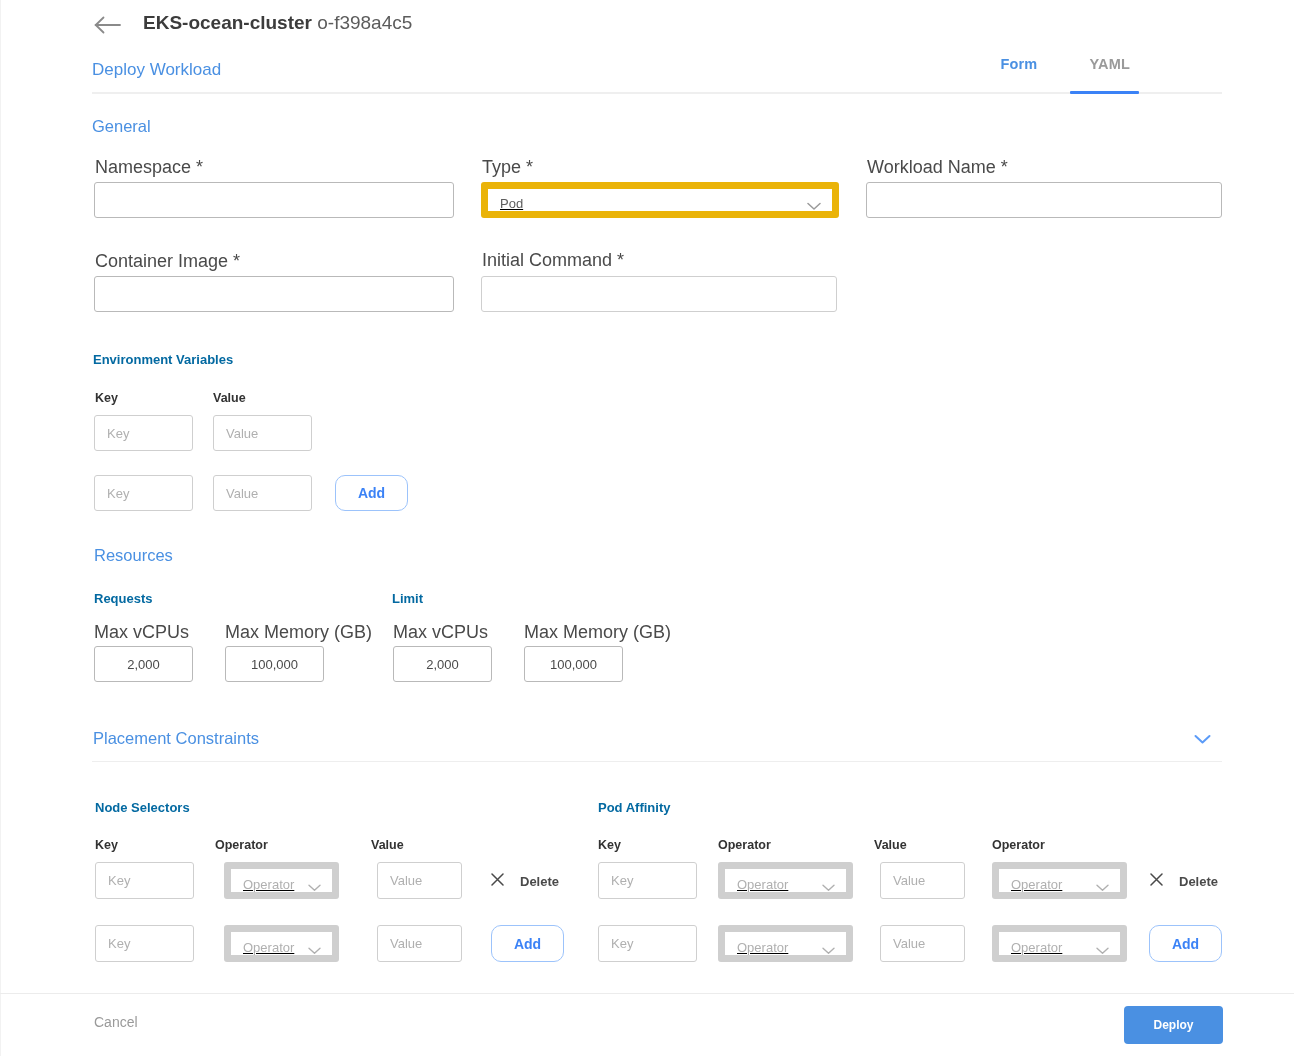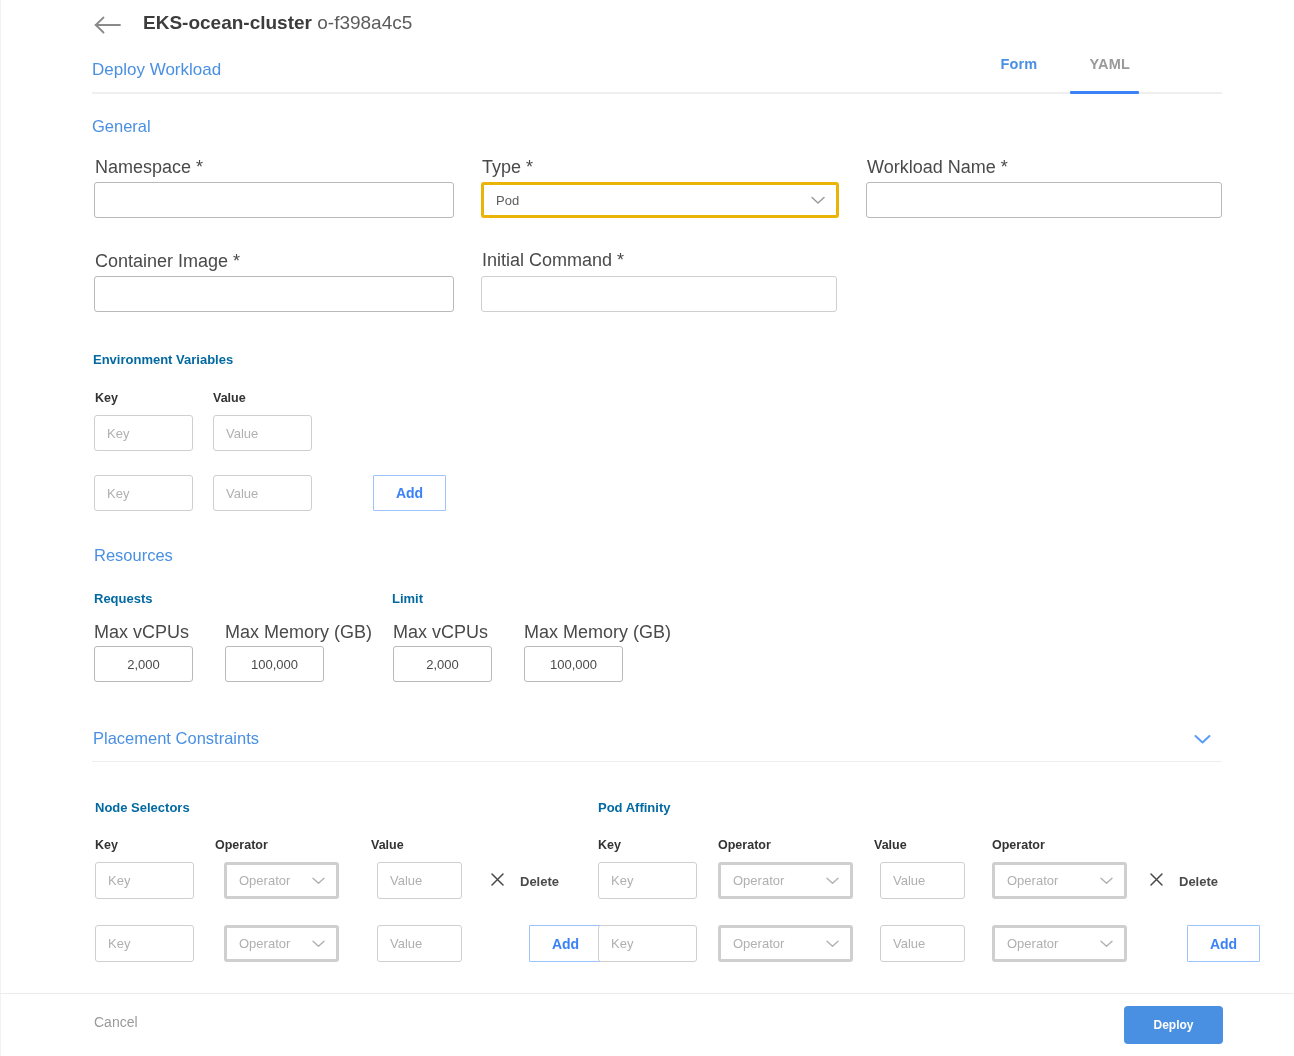--- a/index.html
+++ b/index.html
@@ -80,36 +80,36 @@
     font-family: "Liberation Sans", sans-serif;
     padding: 0 12px;
     outline: none;
   }
   .inp.soft { border-color: #cfcfcf; }
   .inp::placeholder { color: #b0b0b0; }
   .inp.center { text-align: center; padding: 0 6px; }
 
   .select {
     position: absolute; background: #fff;
-    border: 3px solid #eab308; border-radius: 3px;
-    display: flex; align-items: center; cursor: pointer;
+    border: 7px solid #eab308; border-radius: 3px;
+    display: flex; align-items: flex-end; cursor: pointer; text-decoration: underline;
   }
   .select.soft { border-color: #cfcfcf; }
   .select .sel-text {
     flex: 1; padding-left: 12px; font-size: 13px; color: #5d5d5d;
   }
   .select .sel-text.ph { color: #b0b0b0; }
   .chev { margin-right: 11px; display: flex; align-items: center; }
 
   .btn-add {
     position: absolute; background: #fff;
-    border: 1px solid #9cc3fb; border-radius: 1px;
+    border: 1px solid #9cc3fb; border-radius: 10px;
     color: #3b82f6; font-size: 14px; font-weight: bold;
     display: flex; align-items: center; justify-content: center;
-    cursor: pointer; font-family: "Liberation Sans", sans-serif; margin-left: 38px;
+    cursor: pointer; font-family: "Liberation Sans", sans-serif;
   }
   .del {
     position: absolute; display: flex; align-items: center; gap: 16px;
     cursor: pointer;
   }
   .del .dtxt { font-size: 13px; color: #4a4a4a; font-weight: bold; }
 
   .rule {
     position: absolute; height: 1px; background: #eeeeee;
   }

